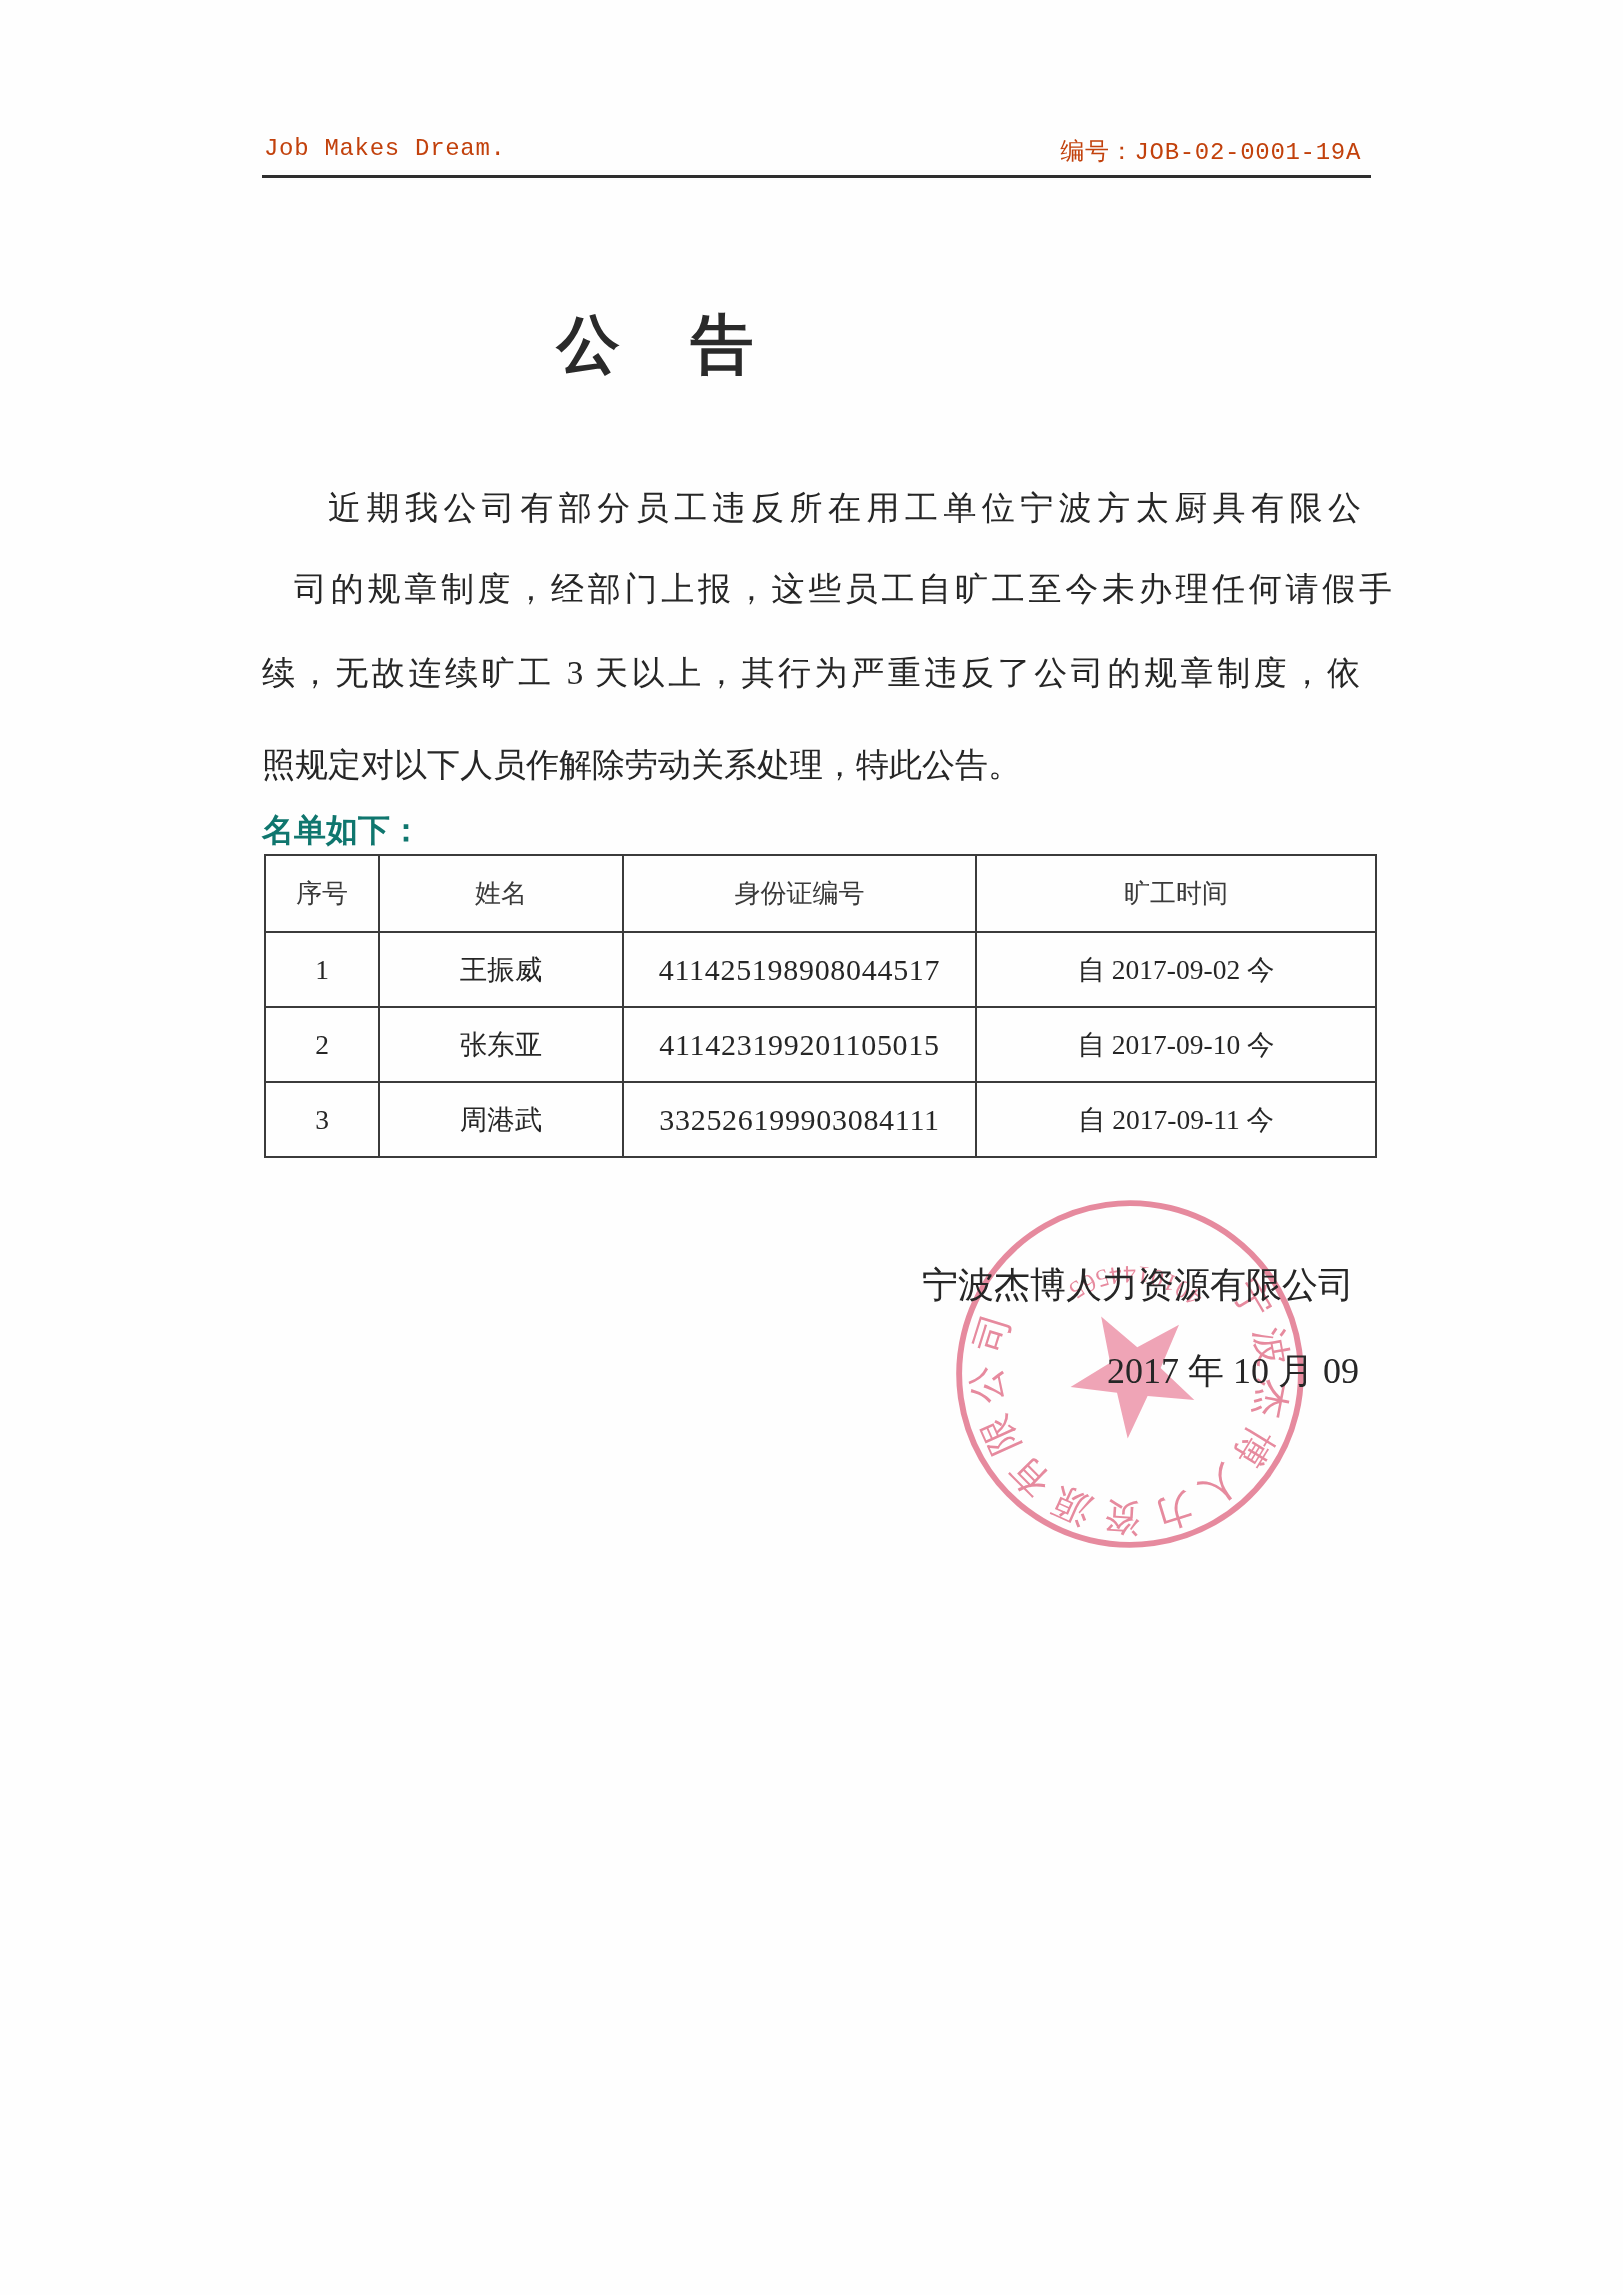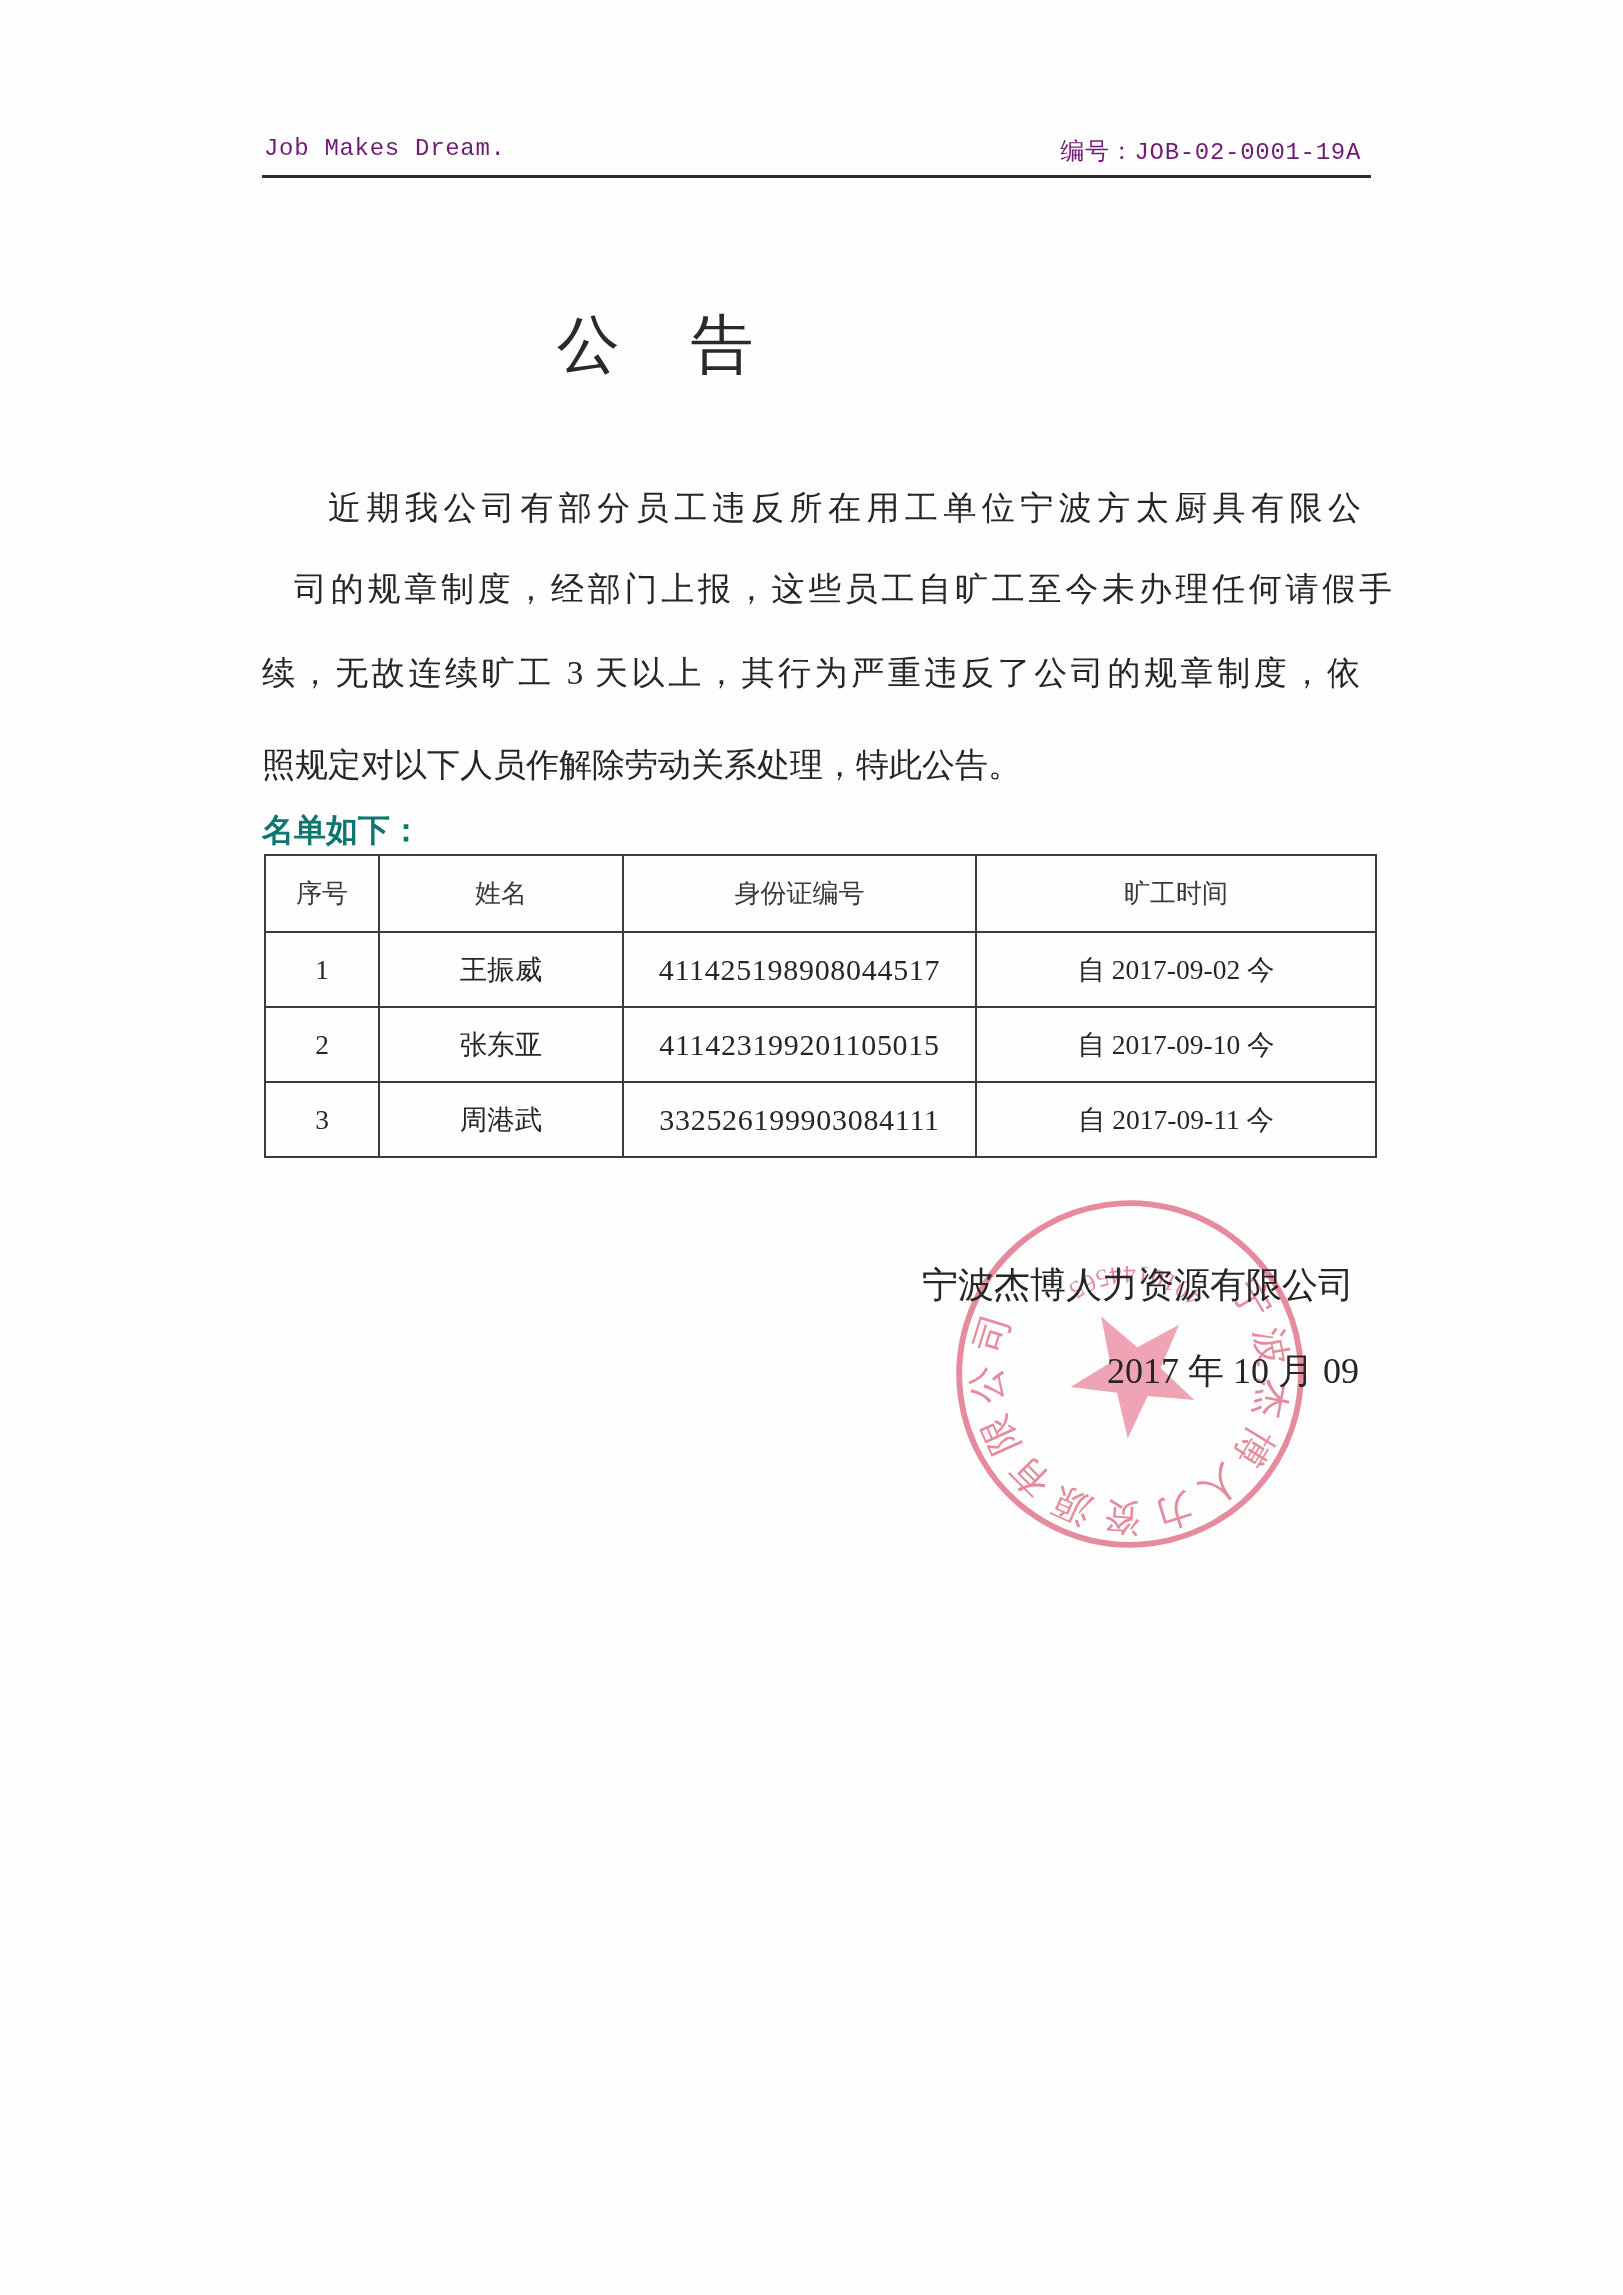--- a/index.html
+++ b/index.html
@@ -3,26 +3,26 @@
 <meta charset="utf-8">
 <style>
   html,body{margin:0;padding:0;background:#e9e9e9;}
   #page{
     position:relative;width:1623px;height:2295px;background:#fefefe;
     font-family:"Liberation Serif","DejaVu Serif",serif;color:#232323;overflow:hidden;
   }
   .abs{position:absolute;}
   .hdr{
     font-family:"Liberation Mono","DejaVu Sans Mono",monospace;
-    font-size:24px;color:#701a75;letter-spacing:0.7px;white-space:nowrap;
+    font-size:24px;color:#c2410c;letter-spacing:0.7px;white-space:nowrap;
   }
   .rule{background:#2e2e2e;height:3.3px;}
   .title{
     left:0;width:1314px;top:302px;text-align:center;
-    font-size:63px;font-weight:400;color:#2a2a2a;letter-spacing:3.9px;white-space:nowrap;
+    font-size:63px;font-weight:700;color:#2a2a2a;letter-spacing:3.9px;white-space:nowrap;
   }
   .bodyline{
     left:262px;width:1098px;font-size:33px;color:#262626;
     text-align:justify;text-align-last:justify;white-space:nowrap;
   }
   .bodyline.indent{left:328px;width:1033px;}
   .bodyline.last{text-align-last:left;white-space:normal;}
   .listlabel{left:262px;top:809px;font-size:32px;font-weight:700;color:#0f766e;}
   table.roster{
     position:absolute;left:264px;top:854px;width:1111px;

